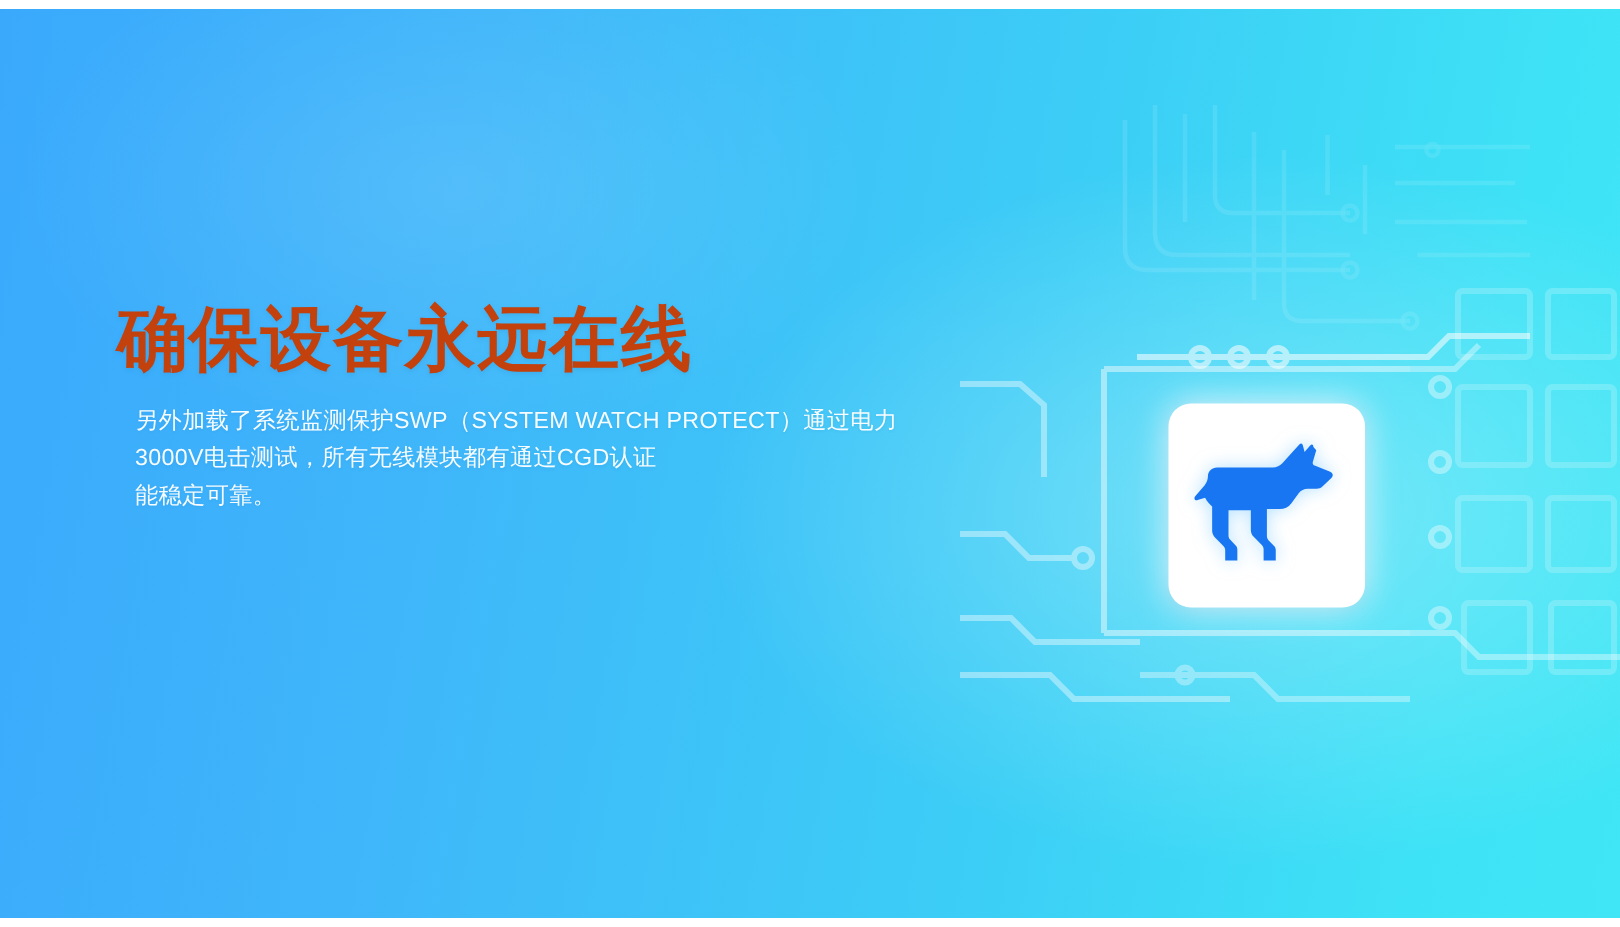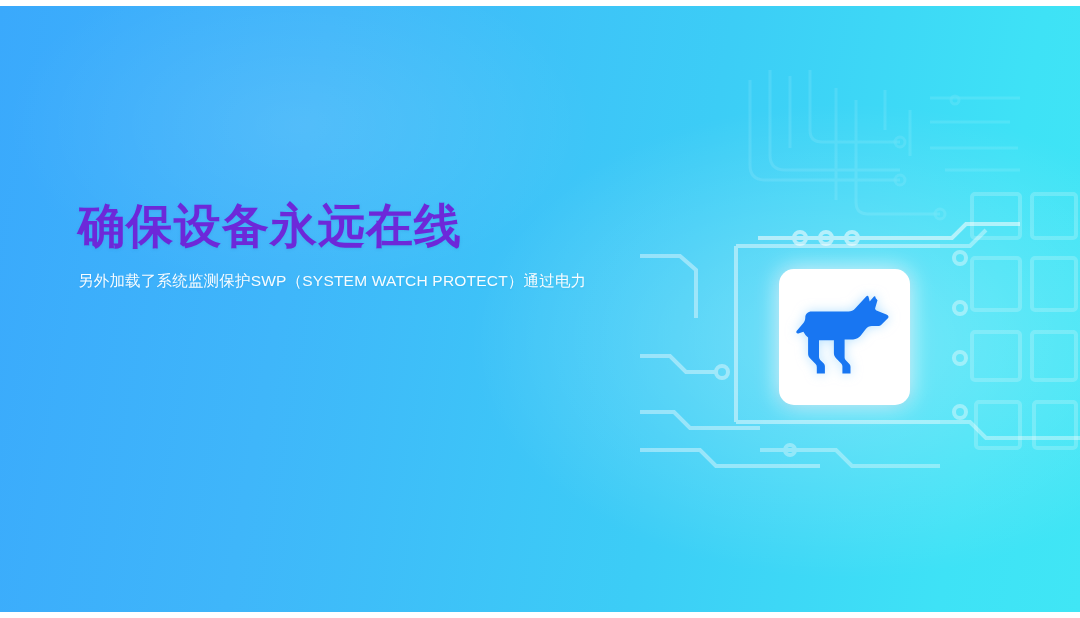--- a/index.html
+++ b/index.html
@@ -95,31 +95,31 @@
   .text-block {
     position: absolute;
     left: 78px;
     top: 196px;
     width: 620px;
   }
   .headline {
     font-size: 47px;
     line-height: 60px;
     font-weight: bold;
-    color: #6d28d9;
+    color: #c2410c;
     letter-spacing: 1px;
     margin: 0 0 12px 0;
     white-space: nowrap;
     text-shadow: 0 1px 3px rgba(40,130,190,0.22);
   }
   .body-copy {
     font-size: 15.5px;
     line-height: 25px;
     color: rgba(255,255,255,0.96);
-    margin: 0;
+    margin: 12px;
     letter-spacing: 0.2px;
     text-shadow: 0 1px 2px rgba(40,130,190,0.16);
   }
   .body-copy .line { display: block; white-space: nowrap; }
 
   
   .edge-top, .edge-bottom {
     position: absolute;
     left: 0;
     width: 1080px;
@@ -299,18 +299,20 @@
         C15.5 34.9 16.3 32.7 16.3 30.4 C16.3 27.0 19.0 24.6 22.4 24.6 L59.6 24.6
         C62.0 24.6 64.3 23.6 65.9 21.8 L77.2 9.4 C78.3 8.2 79.2 8.4 79.6 10.0 L80.7 14.4
         L84.3 10.2 C85.5 8.8 86.6 9.2 86.6 11.0 Z"></path>
     </svg>
   </div>
 
   <div class="text-block">
     <h1 class="headline">确保设备永远在线</h1>
     <p class="body-copy">
       <span class="line">另外加载了系统监测保护SWP（SYSTEM WATCH PROTECT）通过电力</span>
+      <span class="line">3000V电击测试，所有无线模块都有通过CGD认证</span>
+      <span class="line">能稳定可靠。</span>
     </p>
   </div>
 
   <div class="edge-top"></div>
   <div class="edge-bottom"></div>
 </div>
 
 </body></html>

